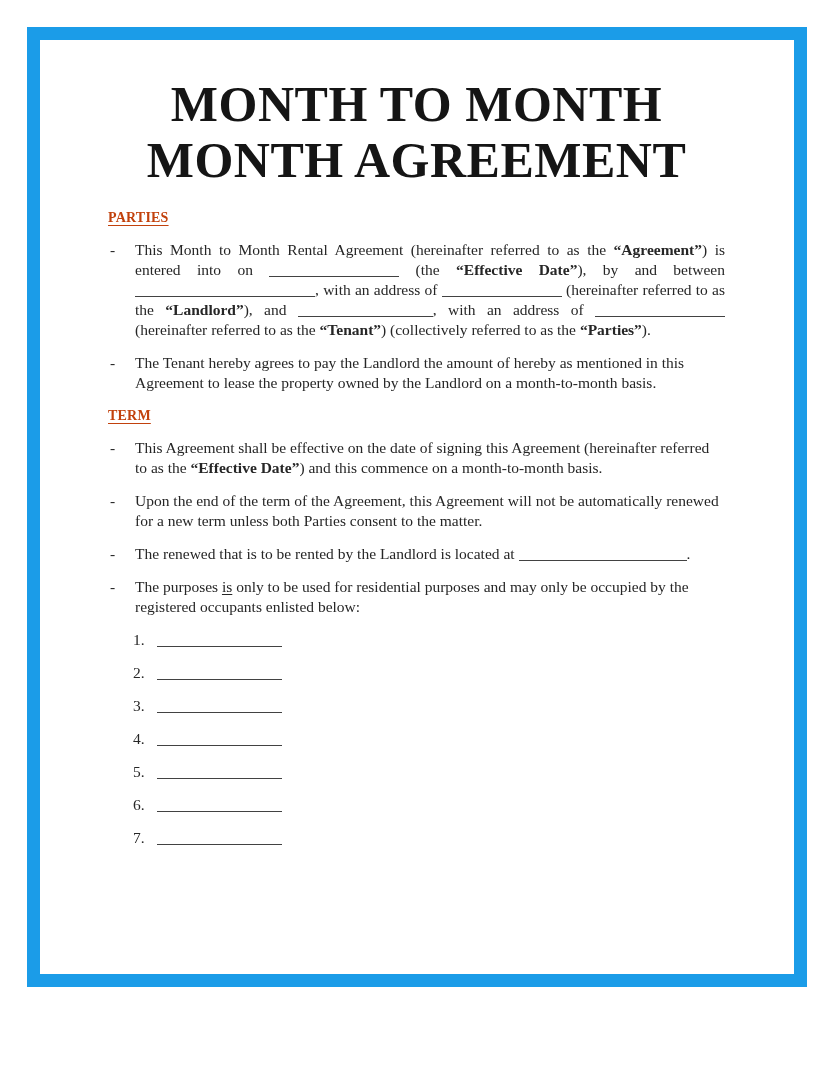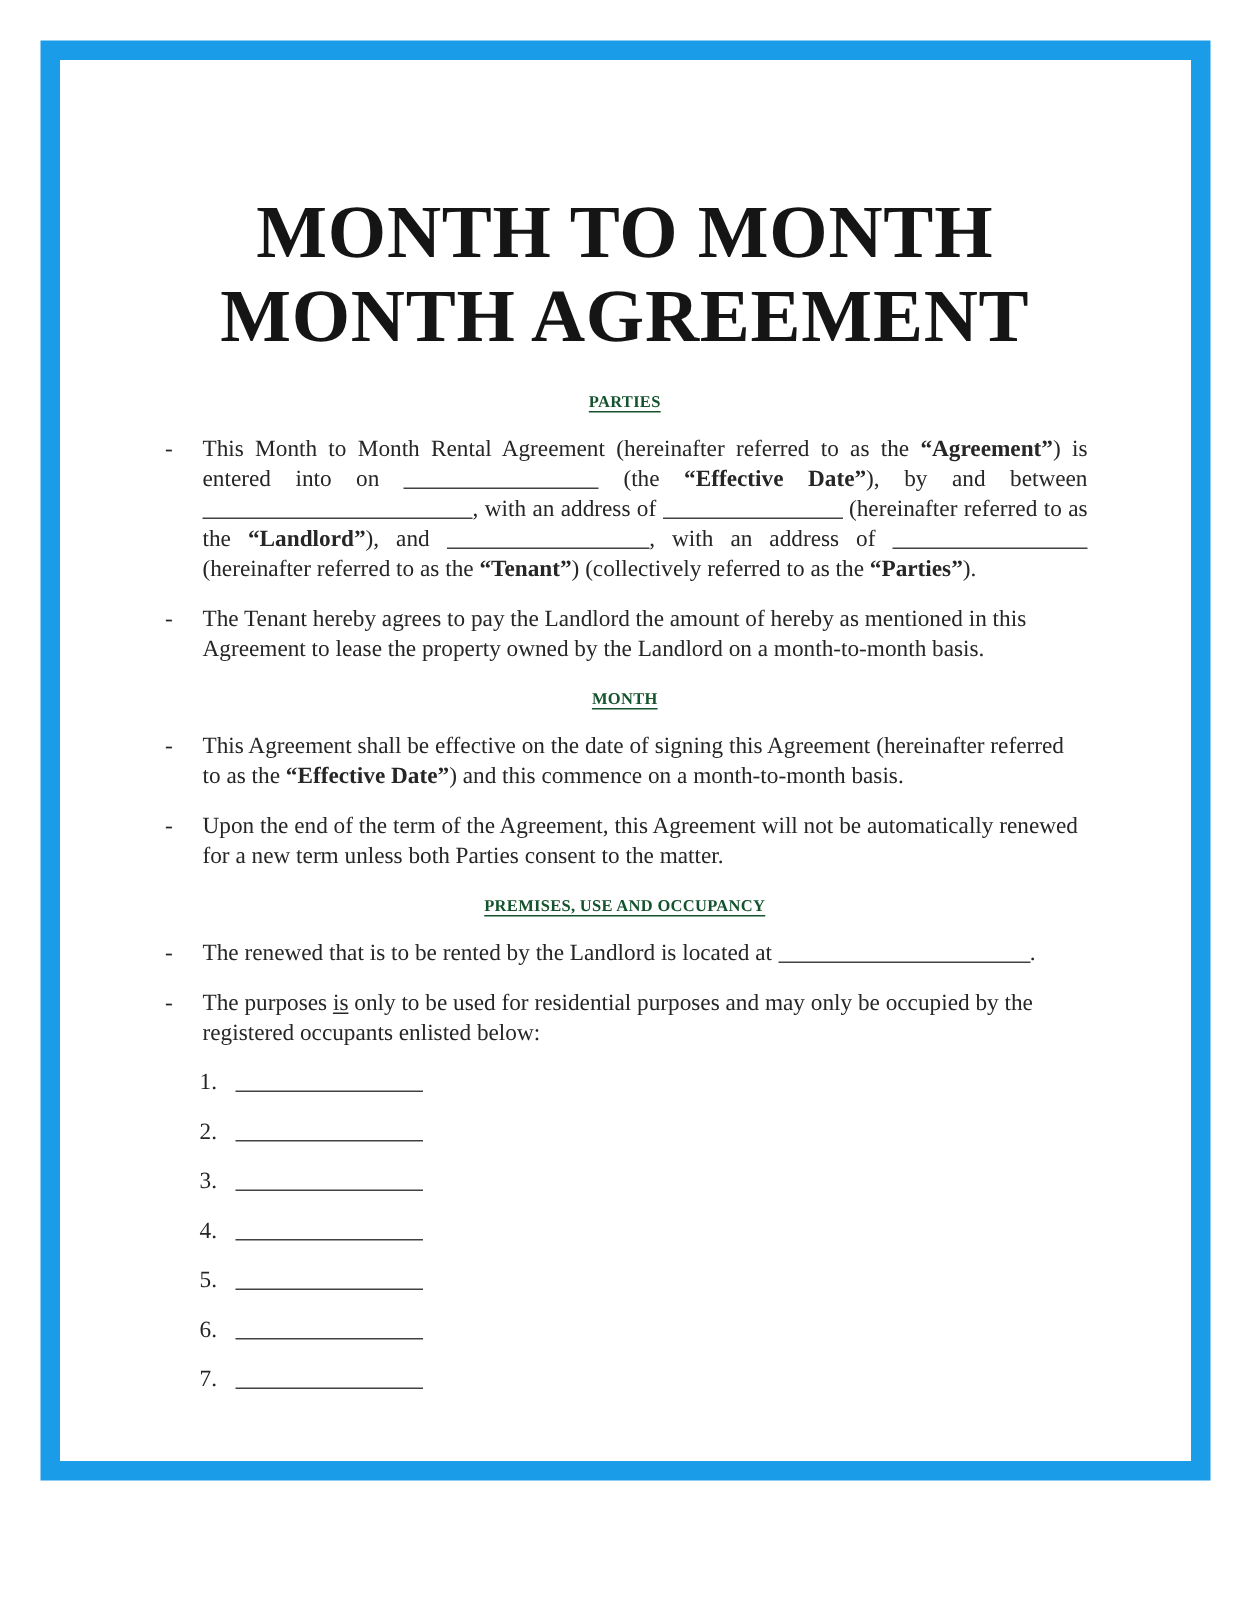--- a/index.html
+++ b/index.html
@@ -13,42 +13,41 @@
   }
   .frame {
     position: absolute;
     left: 27px;
     top: 27px;
     width: 780px;
     height: 960px;
     box-sizing: border-box;
     border: 13px solid #1b9ce8;
     background: #ffffff;
-    padding: 86px 69px 0 68px;
+    padding: 36px 69px 0 68px;
   }
   h1.doc-title {
     margin: 0 0 20px 0;
     font-size: 50px;
     line-height: 56px;
     font-weight: bold;
     text-align: center;
     color: #151515;
     letter-spacing: 0.5px;
   }
   .section { margin: 0; }
   h2.heading {
     margin: 0 0 12px 0;
-    font-size: 11px;
+    font-size: 14px;
     line-height: 20px;
     font-weight: bold;
-    color: #14532d;
+    color: #c2410c;
     text-decoration: underline;
     text-underline-offset: 3px;
     letter-spacing: 0.2px;
-    text-align: center;
   }
   .para {
     position: relative;
     margin: 0 0 13px 0;
     padding-left: 27px;
     font-size: 15.5px;
     line-height: 20px;
     color: #262626;
   }
   .para.justify { text-align: justify; }
@@ -88,26 +87,25 @@
     </h1>
     <div>
         <section class="section">
           <h2 class="heading">PARTIES</h2>
           <div class="para justify"><span class="marker">-</span><span>This Month to Month Rental Agreement (hereinafter referred to as the </span><span class="b">“Agreement”</span><span>) is entered into on </span><span class="blank" style="width: 130px; border-bottom-color: rgb(66, 66, 66);"></span><span> (the </span><span class="b">“Effective Date”</span><span>), by and between </span><span class="blank" style="width: 180px; border-bottom-color: rgb(66, 66, 66);"></span><span>, with an address of </span><span class="blank" style="width: 120px; border-bottom-color: rgb(66, 66, 66);"></span><span> (hereinafter referred to as the </span><span class="b">“Landlord”</span><span>), and </span><span class="blank" style="width: 135px; border-bottom-color: rgb(66, 66, 66);"></span><span>, with an address of </span><span class="blank" style="width: 130px; border-bottom-color: rgb(66, 66, 66);"></span><span> (hereinafter referred to as the </span><span class="b">“Tenant”</span><span>) (collectively referred to as the </span><span class="b">“Parties”</span><span>).</span></div>
         </section>
         <section class="section">
           <div class="para"><span class="marker">-</span><span>The Tenant hereby agrees to pay the Landlord the amount of hereby as mentioned in this Agreement to lease the property owned by the Landlord on a month-to-month basis.</span></div>
         </section>
         <section class="section">
-          <h2 class="heading">MONTH</h2>
+          <h2 class="heading">TERM</h2>
           <div class="para"><span class="marker">-</span><span>This Agreement shall be effective on the date of signing this Agreement (hereinafter referred to as the </span><span class="b">“Effective Date”</span><span>) and this commence on a month-to-month basis.</span></div>
           <div class="para"><span class="marker">-</span><span>Upon the end of the term of the Agreement, this Agreement will not be automatically renewed for a new term unless both Parties consent to the matter.</span></div>
         </section>
         <section class="section">
-          <h2 class="heading">PREMISES, USE AND OCCUPANCY</h2>
           <div class="para"><span class="marker">-</span><span>The renewed that is to be rented by the Landlord is located at </span><span class="blank" style="width: 168px; border-bottom-color: rgb(66, 66, 66);"></span><span>.</span></div>
           <div class="para"><span class="marker">-</span><span>The purposes </span><span class="grammar">is</span><span> only to be used for residential purposes and may only be occupied by the registered occupants enlisted below:</span></div>
           <div class="list">
             <div class="list-item"><span class="num">1.</span><span class="blank" style="width: 125px; border-bottom-color: rgb(66, 66, 66);"></span></div>
             <div class="list-item"><span class="num">2.</span><span class="blank" style="width: 125px; border-bottom-color: rgb(66, 66, 66);"></span></div>
             <div class="list-item"><span class="num">3.</span><span class="blank" style="width: 125px; border-bottom-color: rgb(66, 66, 66);"></span></div>
             <div class="list-item"><span class="num">4.</span><span class="blank" style="width: 125px; border-bottom-color: rgb(66, 66, 66);"></span></div>
             <div class="list-item"><span class="num">5.</span><span class="blank" style="width: 125px; border-bottom-color: rgb(66, 66, 66);"></span></div>
             <div class="list-item"><span class="num">6.</span><span class="blank" style="width: 125px; border-bottom-color: rgb(66, 66, 66);"></span></div>
             <div class="list-item"><span class="num">7.</span><span class="blank" style="width: 125px; border-bottom-color: rgb(66, 66, 66);"></span></div>

